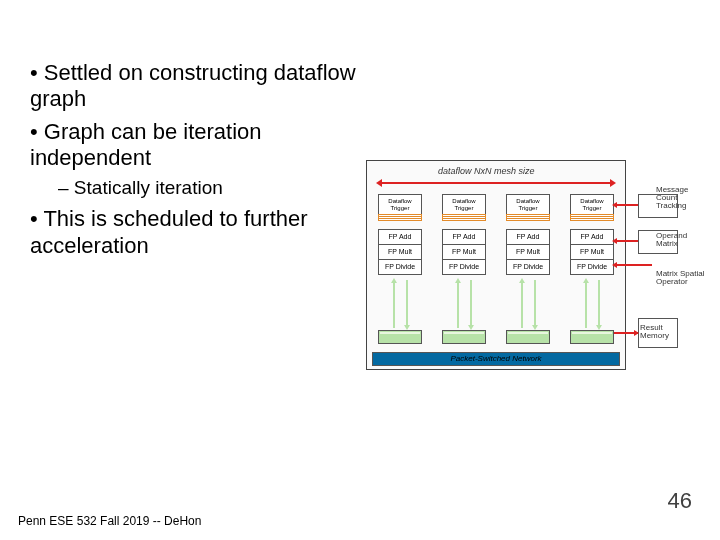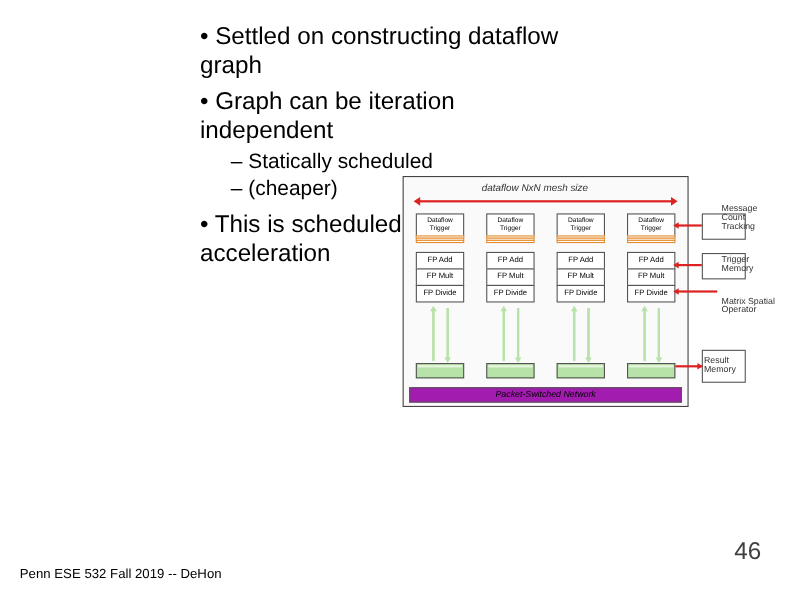--- a/index.html
+++ b/index.html
@@ -1,19 +1,19 @@
 <!DOCTYPE html>
 <html><head>
 <meta charset="utf-8">
 <style>
   * { margin: 0; padding: 0; box-sizing: border-box; }
   body { width: 720px; height: 540px; background: #fff; font-family: Arial, Helvetica, sans-serif; position: relative; overflow: hidden; }
   .slide { width: 100%; height: 100%; position: relative; padding: 20px 30px; }
   .title { font-size: 34px; font-weight: 400; text-align: center; margin-top: 8px; color: #000; }
-  .content { display: flex; justify-content: center; }
+  .content { margin-top: 40px; display: flex; }
   .textcol { width: 54%; font-size: 22px; color: #000; }
   ul.level1 { list-style: none; padding-left: 0; }
   ul.level1 > li { margin-bottom: 6px; line-height: 1.2; }
   ul.level1 > li::before { content: "• "; }
   ul.level2 { list-style: none; padding-left: 28px; font-size: 19px; margin-top: 4px; }
   ul.level2 > li::before { content: "– "; }
   ul.level2 > li { line-height: 1.3; }
   .figure { position: absolute; left: 366px; top: 160px; width: 340px; height: 240px; }
   .footer { position: absolute; bottom: 12px; left: 18px; font-size: 12px; color: #000; text-align: right; }
   .pagenum { position: absolute; bottom: 26px; right: 28px; font-size: 22px; color: #404040; }
@@ -28,21 +28,21 @@
 
   .col { position: absolute; top: 34px; width: 46px; }
   .col .trigger { width: 44px; height: 22px; border: 1px solid #555; background: #fff; font-size: 6px; text-align: center; line-height: 1.1; padding-top: 3px; }
   .col .bars { width: 44px; height: 10px; margin-top: -1px; display: flex; flex-direction: column; }
   .col .bar { height: 3px; border: 1px solid #e38b2a; margin-top: -1px; background: #fff; }
   .col .fp { width: 44px; height: 16px; border: 1px solid #555; margin-top: 4px; font-size: 7px; text-align: center; line-height: 14px; background: #fff; }
   .col .fp.mult { margin-top: -1px; }
   .col .fp.div { margin-top: -1px; }
   .box-bottom { position: absolute; width: 44px; height: 14px; top: 170px; background: #b7e2a8; border: 1px solid #555; }
   .box-bottom::after { content: ""; position: absolute; top: 1px; left: 1px; right: 1px; height: 2px; background: #e8f6df; }
-  .net { position: absolute; left: 6px; top: 192px; width: 248px; height: 14px; background: #a21caf; border: 1px solid #555; font-size: 8px; font-style: italic; text-align: center; line-height: 12px; }
+  .net { position: absolute; left: 6px; top: 192px; width: 248px; height: 14px; background: #0369a1; border: 1px solid #555; font-size: 8px; font-style: italic; text-align: center; line-height: 12px; }
   .v-line { position: absolute; width: 1px; background: #b7e2a8; border-left: 2px solid #b7e2a8; }
   .v-arrow-down { position: absolute; width: 0; height: 0; border-left: 3px solid transparent; border-right: 3px solid transparent; border-top: 5px solid #b7e2a8; }
   .v-arrow-up { position: absolute; width: 0; height: 0; border-left: 3px solid transparent; border-right: 3px solid transparent; border-bottom: 5px solid #b7e2a8; }
 
   .side-box { position: absolute; width: 40px; height: 24px; border: 1px solid #555; background: #fff; }
   .side-lab { position: absolute; font-size: 8px; color: #333; line-height: 1.0; width: 50px; }
   .red-conn { position: absolute; height: 1.5px; background: #d22; }
   .red-arrow-r { position: absolute; width: 0; height: 0; border-left: 5px solid #d22; border-top: 3px solid transparent; border-bottom: 3px solid transparent; }
   .red-arrow-l { position: absolute; width: 0; height: 0; border-right: 5px solid #d22; border-top: 3px solid transparent; border-bottom: 3px solid transparent; }
 </style>
@@ -51,22 +51,21 @@
 
 <div class="slide">
 
   <div class="content">
     <div class="textcol">
       <ul class="level1">
         <li>Settled on constructing dataflow graph</li>
         <li>
           <span>Graph can be iteration independent</span>
           <ul class="level2">
-            <li>Statically scheduled</li>
-            <li>(cheaper)</li>
+            <li>Statically iteration</li>
           </ul>
         </li>
         <li>This is scheduled to further acceleration</li>
       </ul>
     </div>
   </div>
 
   <div class="figure">
     <div class="fig-border"></div>
     <div class="mesh-label">dataflow NxN mesh size</div>
@@ -146,21 +145,21 @@
     <div class="box-bottom" style="left:140px"></div>
     <div class="box-bottom" style="left:204px"></div>
 
     <div class="net">Packet-Switched Network</div>
 
     <div class="side-box" style="left:272px; top:34px"></div>
     <div class="side-box" style="left:272px; top:70px"></div>
     <div class="side-box" style="left:272px; top:158px; height:30px"></div>
 
     <div class="side-lab" style="left:290px; top:26px">Message Count Tracking</div>
-    <div class="side-lab" style="left:290px; top:72px">Trigger Memory</div>
+    <div class="side-lab" style="left:290px; top:72px">Operand Matrix</div>
     <div class="side-lab" style="left:290px; top:110px">Matrix Spatial Operator</div>
     <div class="side-lab" style="left:274px; top:164px">Result Memory</div>
 
     <div class="red-conn" style="left:248px; top:44px; width:24px"></div>
     <div class="red-arrow-l" style="left:246px; top:42px"></div>
     <div class="red-conn" style="left:248px; top:80px; width:24px"></div>
     <div class="red-arrow-l" style="left:246px; top:78px"></div>
     <div class="red-conn" style="left:248px; top:104px; width:38px"></div>
     <div class="red-arrow-l" style="left:246px; top:102px"></div>
     <div class="red-conn" style="left:248px; top:172px; width:24px"></div>

